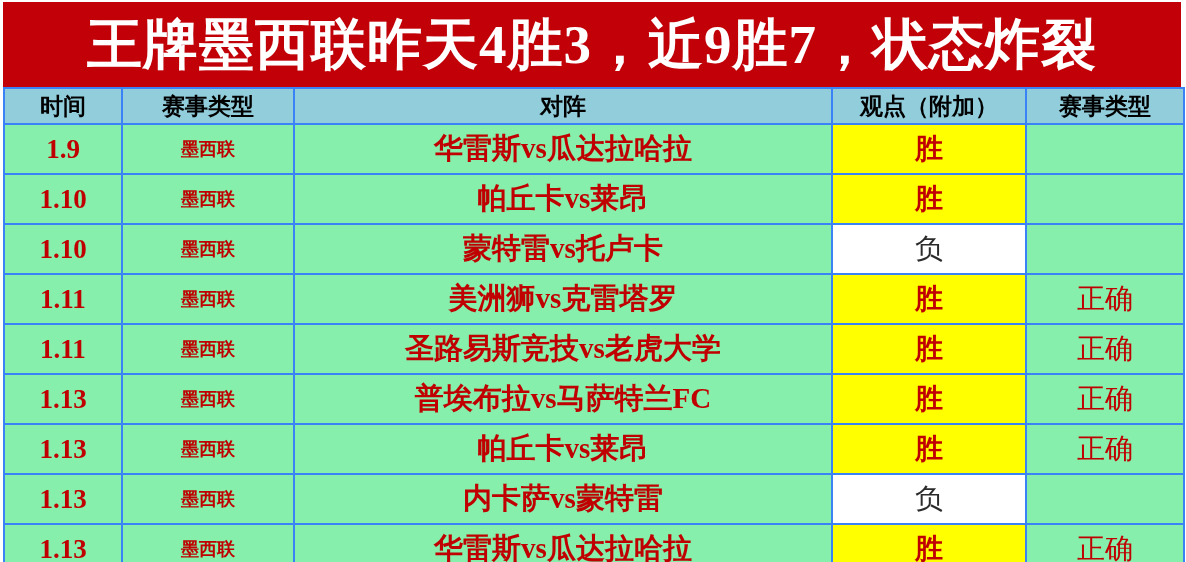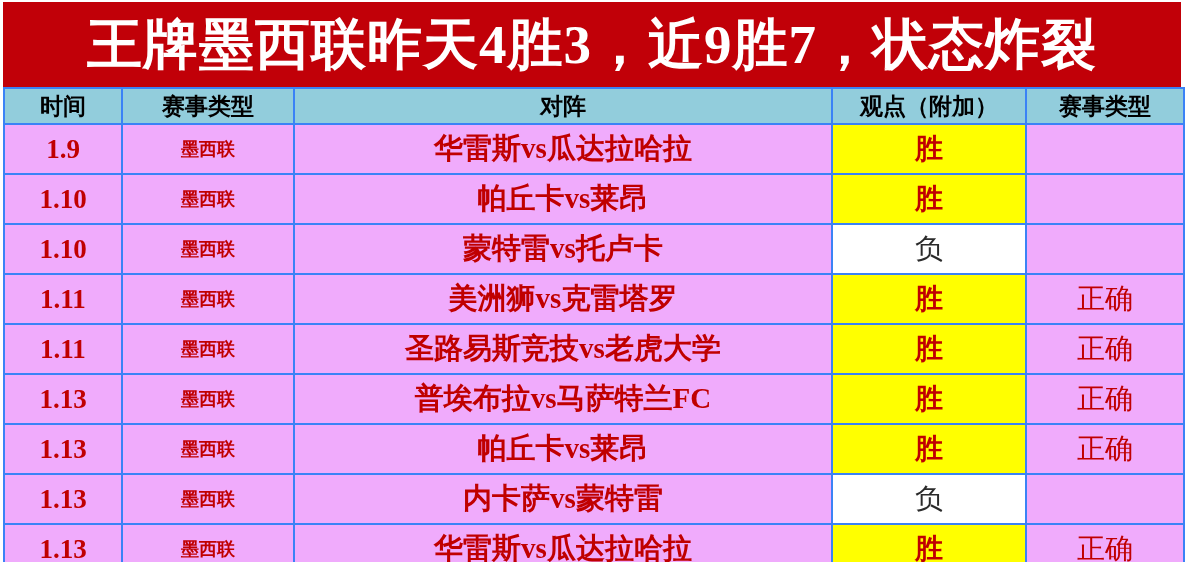--- a/index.html
+++ b/index.html
@@ -70,21 +70,21 @@
     background: #92cddc;
     color: #000000;
     height: 34px;
     font-size: 23px;
     font-weight: bold;
     font-family: "Liberation Serif", "DejaVu Serif", serif;
   }
 
   tbody td {
     height: 48px;
-    background: #f0abfc;
+    background: #86efac;
     font-size: 27px;
     font-weight: bold;
     color: #c00000;
     font-family: "Liberation Serif", "DejaVu Serif", serif;
   }
 
   td.time   { font-size: 27px; }
   td.league { font-size: 18px; }
   td.match  { font-size: 29px; }
 

